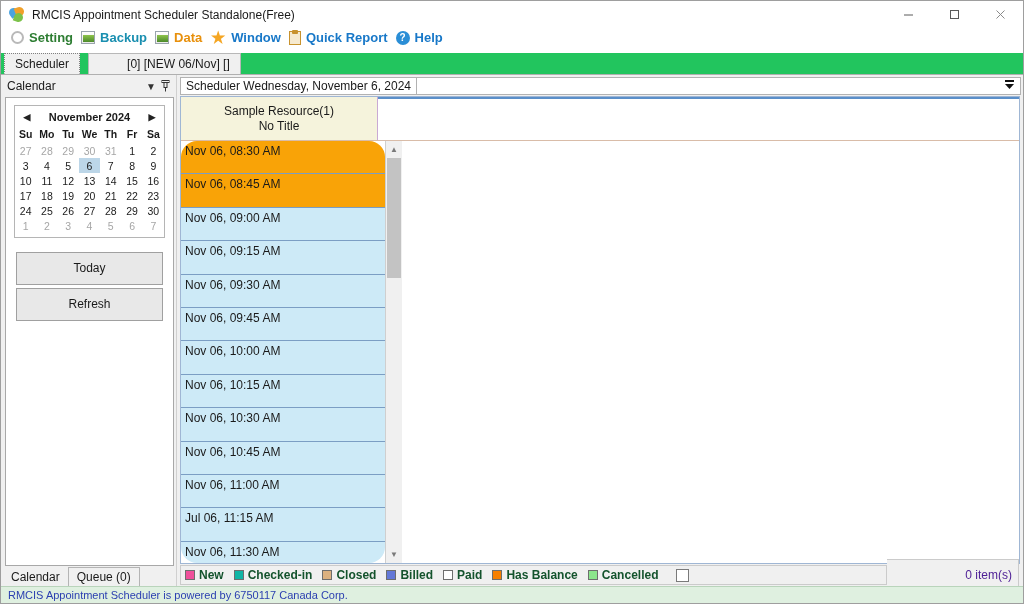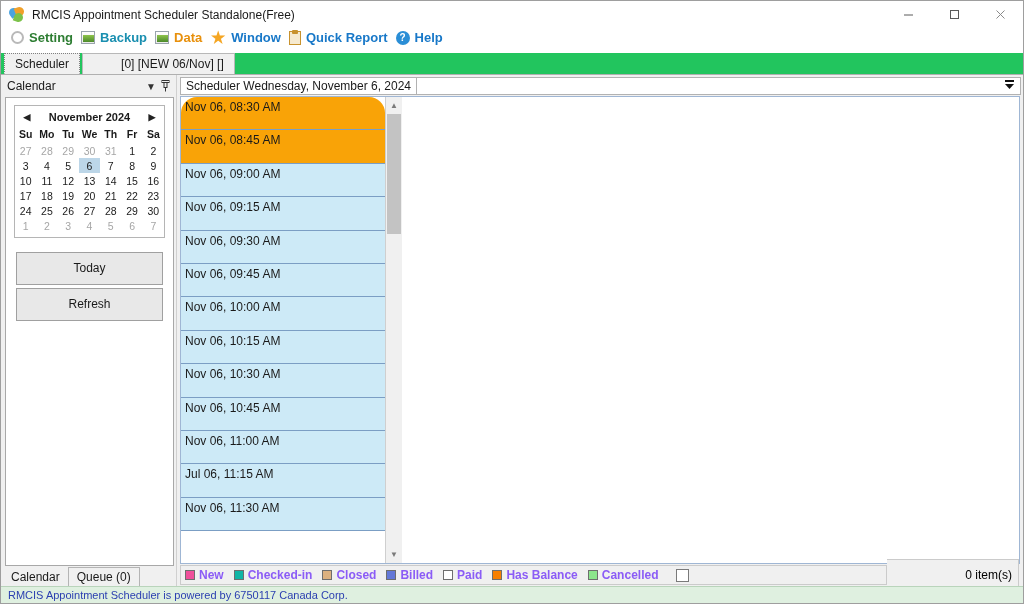--- a/index.html
+++ b/index.html
@@ -136,21 +136,21 @@
     border-bottom: none;
     color: #1a1a1a;
     white-space: nowrap;
   }
   .tab.active {
     background: #f0f0f0;
     border: 1px dotted #808080;
     border-bottom: 1px solid #f0f0f0;
     position: relative; z-index: 2;
   }
-  .tab.inactive { margin-left: 2px; background:#f0f0f0;padding-left:38px; }
+  .tab.inactive { margin-left: 8px; background:#f0f0f0;padding-left:38px; }
 
   
   .bodyrow {
     flex: 1 1 auto;
     display: flex;
     min-height: 0;
     background: #f0f0f0;
   }
 
   
@@ -380,42 +380,42 @@
     display: flex; align-items: center;
     border: 1px solid #cbcbcb;
     background: #f0f0f0;
     padding: 0 4px;
   }
   .leg {
     display: flex; align-items: center;
     margin-right: 10px;
     font-size: 12px;
     font-weight: bold;
-    color: #8b5cf6;
+    color: #14532d;
     white-space: nowrap;
   }
   .leg .sw {
     width: 10px; height: 10px;
     border: 1px solid #6e6e6e;
     margin-right: 4px;
   }
   .leg-check {
     width: 13px; height: 13px;
     border: 1px solid #7a7a7a;
     background: #ffffff;
     margin-left: 8px;
   }
   .item-count {
     flex: 0 0 auto;
     width: 132px;
     height: 32px;
     border: 1px solid #cbcbcb;
     border-left: none;
     font-size: 12px;
-    color: #000000;
+    color: #4c1d95;
     display: flex; align-items: center; justify-content: flex-end;
     padding-right: 6px;
     background: #f0f0f0;
   }
   .statusbar {
     height: 17px; flex: 0 0 auto;
     background: #dff0e0;
     border-top: 1px solid #b9d4bb;
     display: flex; align-items: center;
     padding-left: 7px;
@@ -609,20 +609,27 @@
           <span class="expand-ico">
             <svg width="11" height="11" viewBox="0 0 11 11">
                 <rect x="1" y="0" width="9" height="2" fill="#111"></rect>
                 <path d="M1 4 L10 4 L5.5 9 Z" fill="#111"></path>
               </svg>
           </span>
         </div>
       </div>
 
       <div class="sched-main">
+        <div class="sched-header-row">
+          <div class="res-header">
+            <div>Sample Resource(1)</div>
+            <div>No Title</div>
+          </div>
+          <div class="res-header-blank"></div>
+        </div>
 
         <div class="grid-area">
           <div class="slot-col" id="slot-col">
               <div class="slot past">Nov 06, 08:30 AM</div>
               <div class="slot past">Nov 06, 08:45 AM</div>
               <div class="slot open">Nov 06, 09:00 AM</div>
               <div class="slot open">Nov 06, 09:15 AM</div>
               <div class="slot open">Nov 06, 09:30 AM</div>
               <div class="slot open">Nov 06, 09:45 AM</div>
               <div class="slot open">Nov 06, 10:00 AM</div>

